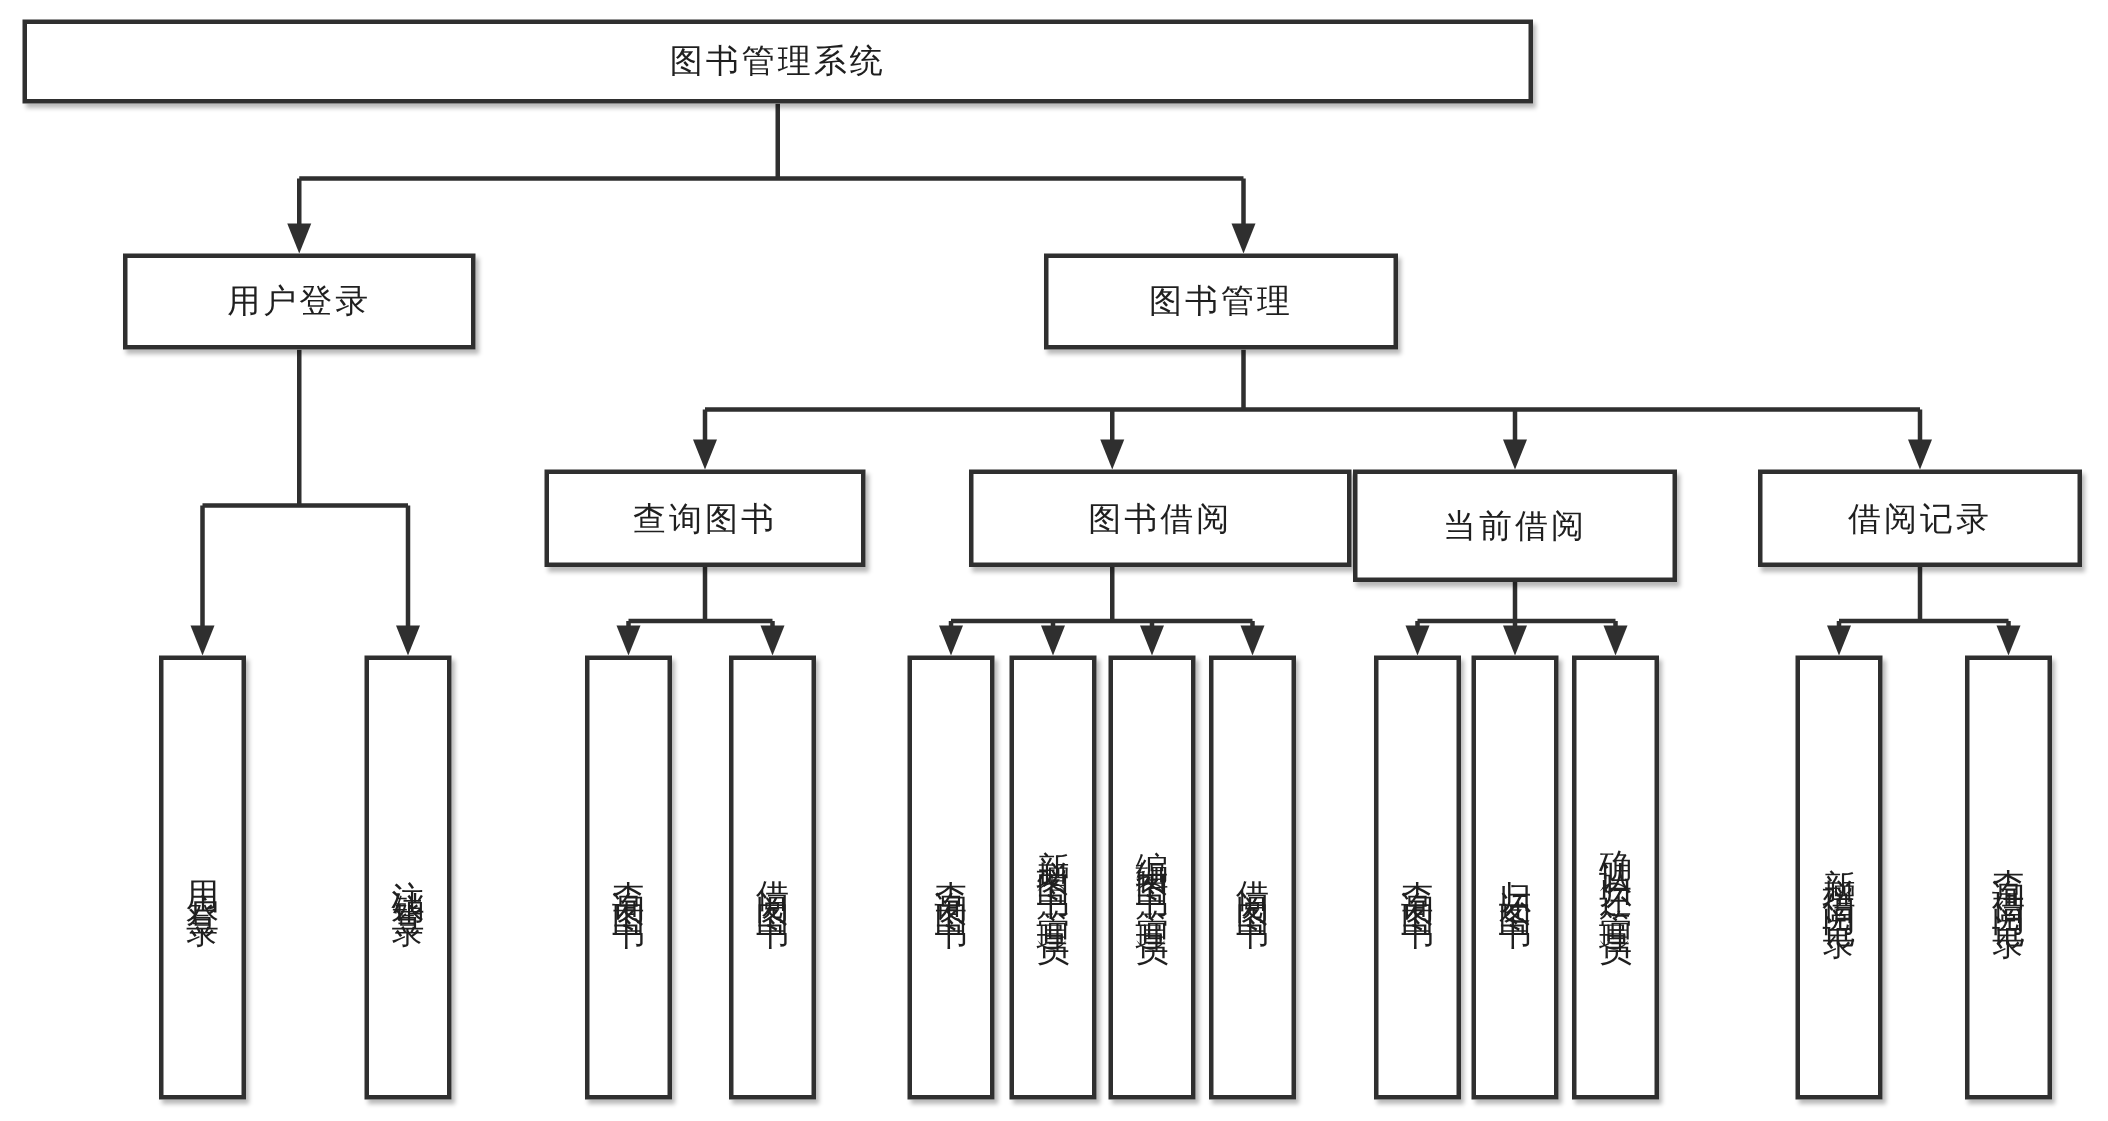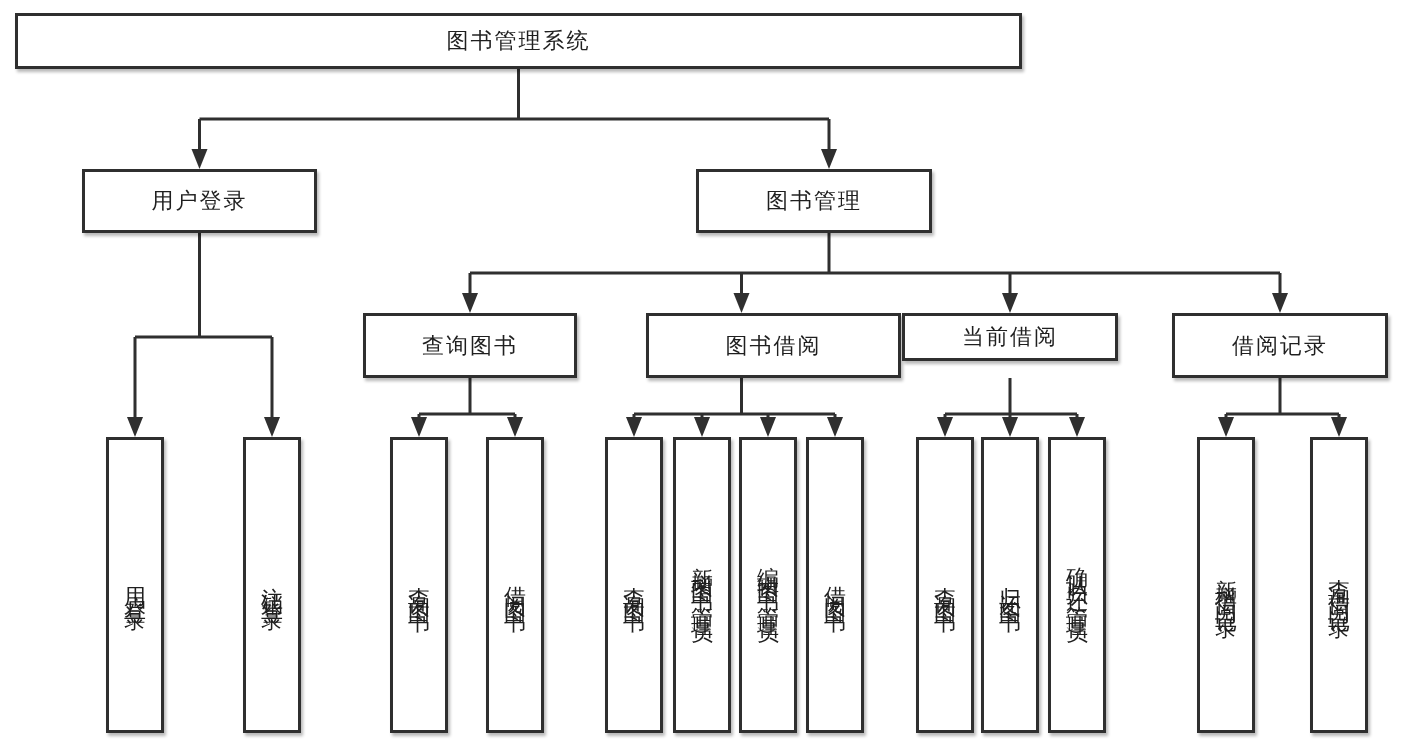--- a/index.html
+++ b/index.html
@@ -66,21 +66,21 @@
       <polygon points="1077,437 1069,417 1085,417" fill="#2f2f2f"></polygon>
       <polygon points="1226,437 1218,417 1234,417" fill="#2f2f2f"></polygon>
       <polygon points="1339,437 1331,417 1347,417" fill="#2f2f2f"></polygon>
     </svg>
   <div id="nodes">
       <div class="node h" style="left: 15px; top: 13px; width: 1007px; height: 56px;">图书管理系统</div>
       <div class="node h" style="left: 82px; top: 169px; width: 235px; height: 64px;">用户登录</div>
       <div class="node h" style="left: 696px; top: 169px; width: 236px; height: 64px;">图书管理</div>
       <div class="node h" style="left: 363px; top: 313px; width: 214px; height: 65px;">查询图书</div>
       <div class="node h" style="left: 634px; top: 313px; width: 255px; height: 65px; margin-left: 12px;">图书借阅</div>
-      <div class="node h" style="left: 902px; top: 313px; width: 216px; height: 48px;">当前借阅</div>
+      <div class="node h" style="left: 902px; top: 313px; width: 216px; height: 75px;">当前借阅</div>
       <div class="node h" style="left: 1172px; top: 313px; width: 216px; height: 65px;">借阅记录</div>
       <div class="node v" style="left: 106px; top: 437px; width: 58px; height: 296px;">用户登录</div>
       <div class="node v" style="left: 243px; top: 437px; width: 58px; height: 296px;">注销登录</div>
       <div class="node v" style="left: 390px; top: 437px; width: 58px; height: 296px;">查询图书</div>
       <div class="node v" style="left: 486px; top: 437px; width: 58px; height: 296px;">借阅图书</div>
       <div class="node v" style="left: 605px; top: 437px; width: 58px; height: 296px;">查询图书</div>
       <div class="node v" style="left: 673px; top: 437px; width: 58px; height: 296px;">新增图书（管理员）</div>
       <div class="node v" style="left: 739px; top: 437px; width: 58px; height: 296px;">编辑图书（管理员）</div>
       <div class="node v" style="left: 806px; top: 437px; width: 58px; height: 296px;">借阅图书</div>
       <div class="node v" style="left: 916px; top: 437px; width: 58px; height: 296px;">查询图书</div>

